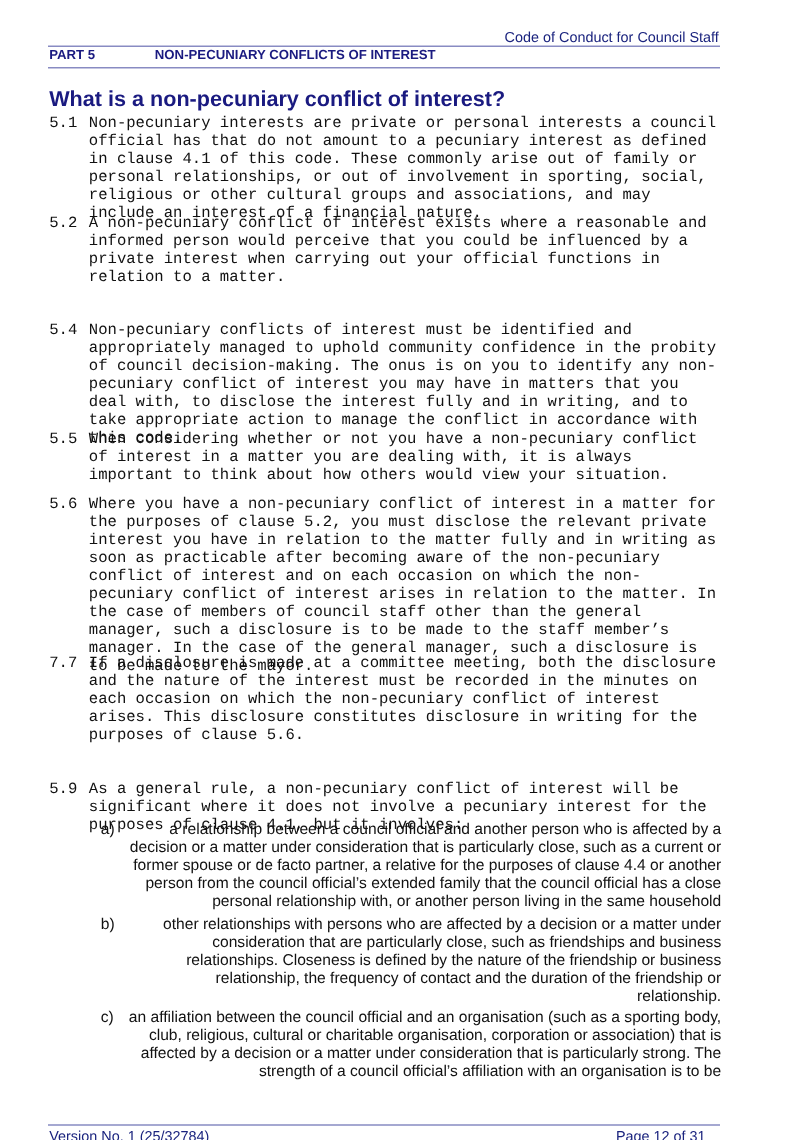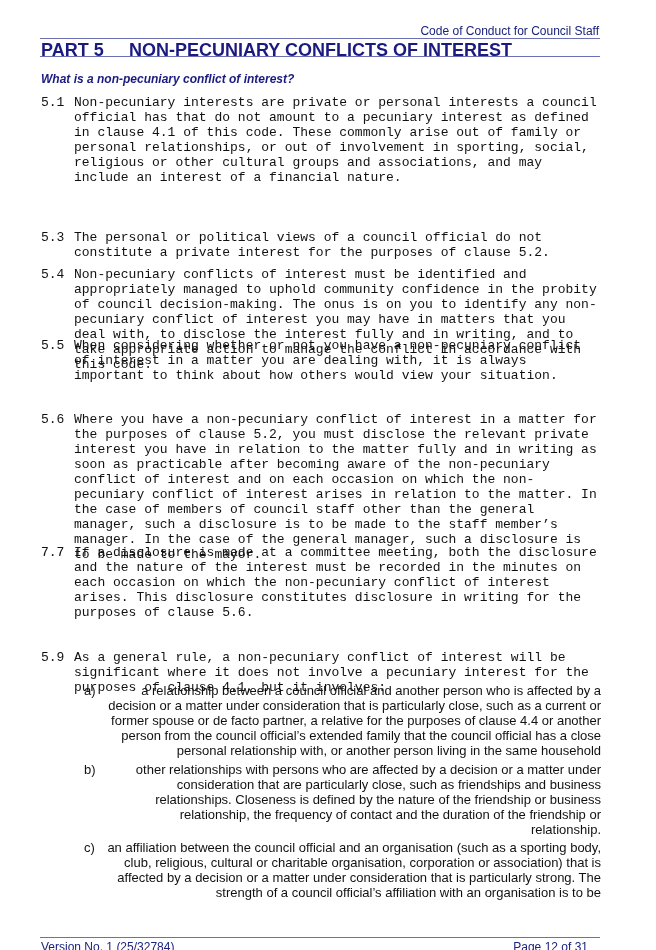--- a/index.html
+++ b/index.html
@@ -3,24 +3,24 @@
   <meta charset="utf-8">
   <style>
     html, body { margin: 0; padding: 0; background: #ffffff; }
     body { width: 656px; height: 950px; position: relative; overflow: hidden;
       font-family: "Liberation Sans", sans-serif; color: #111111; }
     .page { position: absolute; left: 0; top: 0; width: 656px; height: 950px; }
 
     .running-header { position: absolute; right: 57px; top: 24px; font-size: 12px; color: #1a237e; }
     .header-rule { position: absolute; left: 40px; width: 560px; height: 1px; background: #6b6fb3; }
 
-    .part-title { position: absolute; left: 41px; top: 40px; font-size: 18px; font-weight: bold; color: #1a1a80; }
+    .part-title { position: absolute; left: 41px; top: 40px; font-size: 11px; font-weight: bold; color: #1a1a80; }
     .part-title .part-num { display: inline-block; width: 88px; }
 
-    .section-heading { position: absolute; left: 41px; font-size: 12px; font-weight: bold; color: #1a1a80; font-style: italic; }
+    .section-heading { position: absolute; left: 41px; font-size: 18px; font-weight: bold; color: #1a1a80; }
 
     .clause { position: absolute; left: 41px; width: 560px; font-size: 13px; line-height: 15px; font-family: Liberation Mono, monospace; }
     .clause .num { position: absolute; left: 0; top: 0; width: 32px; }
     .clause .text { margin-left: 33px; width: 527px; }
 
     .sub { position: absolute; left: 84px; width: 517px; font-size: 13px; line-height: 15px; }
     .sub .num { position: absolute; left: 0; top: 0; width: 20px; }
     .sub .text { margin-left: 22px; width: 495px; text-align: right; }
 
     .footer-rule { position: absolute; left: 40px; top: 937px; width: 560px; height: 1px; background: #6b6fb3; }
@@ -38,29 +38,29 @@
     <span class="part-num">PART 5</span><span>NON-PECUNIARY CONFLICTS OF INTEREST</span>
   </div>
   <div class="header-rule" style="top:56px"></div>
 
   <div class="section-heading" style="top:72px">What is a non-pecuniary conflict of interest?</div>
 
   <div class="clause" style="top:95px">
     <span class="num">5.1</span>
     <div class="text">Non-pecuniary interests are private or personal interests a council official has that do not amount to a pecuniary interest as defined in clause 4.1 of this code. These commonly arise out of family or personal relationships, or out of involvement in sporting, social, religious or other cultural groups and associations, and may include an interest of a financial nature.</div>
   </div>
-  <div class="clause" style="top:230px">
-    <span class="num">5.3</span>
-    <div class="text">The personal or political views of a council official do not constitute a private interest for the purposes of clause 5.2.</div>
+  <div class="clause" style="top:178px">
+    <span class="num">5.2</span>
+    <div class="text">A non-pecuniary conflict of interest exists where a reasonable and informed person would perceive that you could be influenced by a private interest when carrying out your official functions in relation to a matter.</div>
   </div>
   <div class="clause" style="top:267px">
     <span class="num">5.4</span>
     <div class="text">Non-pecuniary conflicts of interest must be identified and appropriately managed to uphold community confidence in the probity of council decision-making. The onus is on you to identify any non-pecuniary conflict of interest you may have in matters that you deal with, to disclose the interest fully and in writing, and to take appropriate action to manage the conflict in accordance with this code.</div>
   </div>
-  <div class="clause" style="top:338px">
+  <div class="clause" style="top:358px">
     <span class="num">5.5</span>
     <div class="text">When considering whether or not you have a non-pecuniary conflict of interest in a matter you are dealing with, it is always important to think about how others would view your situation.</div>
   </div>
 
 
   <div class="clause" style="top:412px">
     <span class="num">5.6</span>
     <div class="text">Where you have a non-pecuniary conflict of interest in a matter for the purposes of clause 5.2, you must disclose the relevant private interest you have in relation to the matter fully and in writing as soon as practicable after becoming aware of the non-pecuniary conflict of interest and on each occasion on which the non-pecuniary conflict of interest arises in relation to the matter. In the case of members of council staff other than the general manager, such a disclosure is to be made to the staff member’s manager. In the case of the general manager, such a disclosure is to be made to the mayor.</div>
   </div>
   <div class="clause" style="top:545px">

